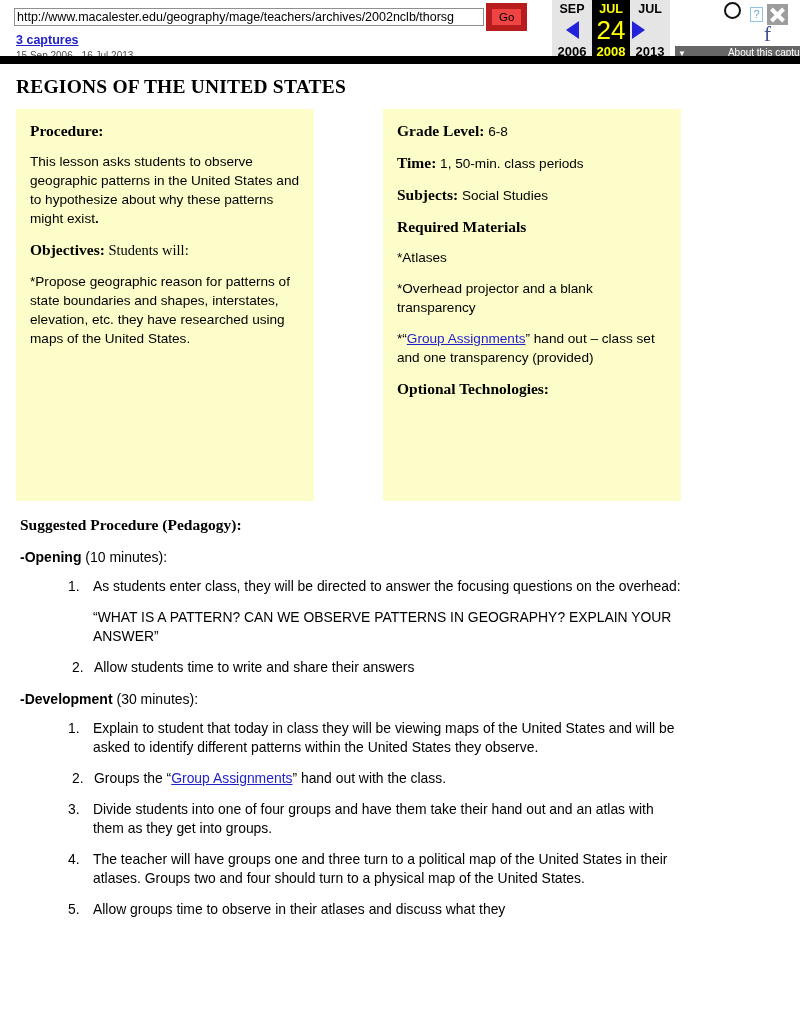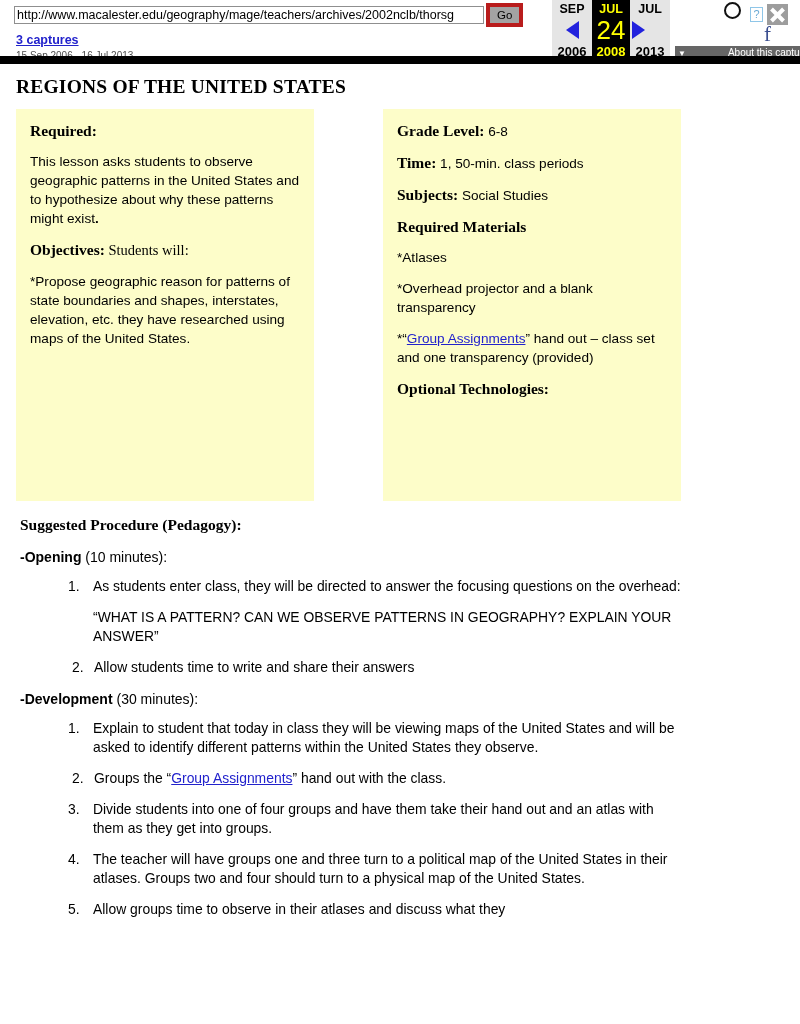--- a/index.html
+++ b/index.html
@@ -52,22 +52,22 @@
     background: #ffffff;
     border: 1px solid #8f8f8f;
     padding: 1px 2px;
     box-sizing: border-box;
     outline: none;
     border-radius: 0;
   }
   .go-button {
     font-family: "Liberation Sans", sans-serif;
     font-size: 11.5px;
-    background: #a3a3a3;
-    border: 4px solid #b91c1c;
+    background: #ef4444;
+    border: 6px solid #b91c1c;
     padding: 1px 7px;
     line-height: 14px;
     cursor: pointer;
     border-radius: 0;
     color: #000;
   }
 
   .captures-block {
     position: absolute;
     left: 16px;
@@ -400,21 +400,21 @@
 </div>
 
 <div id="page-body">
 
   <div class="page-title">REGIONS OF THE UNITED STATES</div>
 
   <div class="two-col">
 
     <div class="yellow-box" id="overview-box">
 
-      <div class="blk h-serif">Required:</div>
+      <div class="blk h-serif">Procedure:</div>
 
       <div class="blk body-sans"><span>This lesson asks students to observe geographic patterns in the United States and to hypothesize about why these patterns might exist</span><b>.</b></div>
 
       <div class="blk lbl-val"><span class="k">Objectives:</span><span class="inline-serif"> Students will:</span></div>
 
       <div class="blk body-sans">*Propose geographic reason for patterns of state boundaries and shapes, interstates, elevation, etc. they have researched using maps of the United States.</div>
 
     </div>
 
     <div class="yellow-box" id="details-box">

